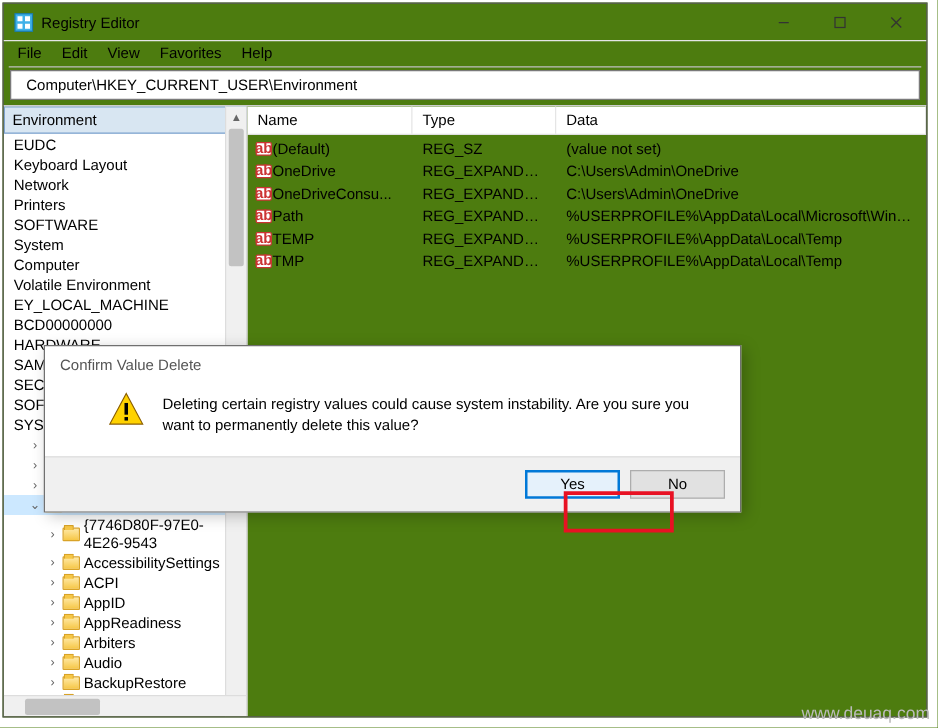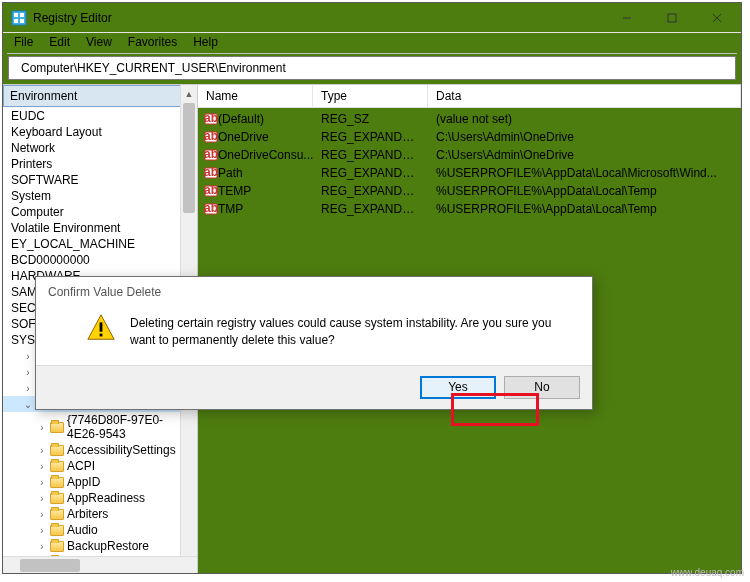--- a/index.html
+++ b/index.html
@@ -22,38 +22,38 @@
 .ti-folder.sel{background:#cce8ff;}
 .fld{width:14px;height:11px;background:linear-gradient(#ffe9a6,#f6c747);border:1px solid #d9a327;border-radius:1px;position:relative;flex-shrink:0;}
 .fld:before{content:"";position:absolute;top:-3px;left:0;width:6px;height:3px;background:#f6c747;border:1px solid #d9a327;border-bottom:none;border-radius:1px 1px 0 0;}
 .arrow{width:10px;text-align:center;color:#666;font-size:10px;flex-shrink:0;}
 .vscroll{position:absolute;right:0;top:0;bottom:0;width:17px;background:#f0f0f0;border-left:1px solid #ddd;}
 .vscroll .thumb{position:absolute;top:18px;left:2px;right:2px;height:110px;background:#c2c2c2;border-radius:2px;}
 .vscroll .sbtn{position:absolute;left:0;right:0;height:17px;display:flex;align-items:center;justify-content:center;color:#666;font-size:9px;}
 .list{flex:1;position:relative;overflow:hidden;}
 .cols{display:flex;border-bottom:1px solid #e0e0e0;background:#fff;}
 .col{padding:4px 8px;border-right:1px solid #e5e5e5;font-size:12px;}
-.c1{width:115px;}.c2{width:115px;}.c3{flex:1;}
+.c1{width:132px;}.c2{width:115px;}.c3{flex:1;}
 .rows{padding-top:2px;}
 .row{display:flex;align-items:center;height:18px;}
 .row .c1{display:flex;align-items:center;gap:0;padding:0 4px 0 6px;}
 .row .c2,.row .c3{padding:0 8px;white-space:nowrap;overflow:hidden;text-overflow:ellipsis;}
 .reg-ico{width:14px;height:14px;flex-shrink:0;}
 .hsb{position:absolute;left:0;right:0;bottom:0;height:17px;background:#f0f0f0;border-top:1px solid #ddd;display:flex;align-items:center;}
 .hsb .tr{height:13px;background:#c2c2c2;margin:0 17px;border-radius:2px;}
 .dialog{position:absolute;left:35px;top:276px;width:558px;background:#fff;border:1px solid #707070;box-shadow:3px 3px 12px rgba(0,0,0,.25);}
 .dlg-title{padding:8px 12px;color:#555;font-size:12px;}
 .dlg-body{display:flex;gap:14px;padding:6px 16px 16px;margin-left:34px;}
 .warn{width:30px;height:30px;flex-shrink:0;}
 .dlg-text{font-size:12px;line-height:1.4;padding-top:2px;}
 .dlg-btns{background:#f0f0f0;border-top:1px solid #ddd;padding:10px 12px;display:flex;justify-content:flex-end;gap:8px;}
 .btn{width:76px;height:23px;border:1px solid #adadad;background:#e1e1e1;font-size:12px;display:flex;align-items:center;justify-content:center;}
 .btn.primary{border:2px solid #0078d7;background:#e5f1fb;}
 .hl{position:absolute;border:3px solid #e81123;pointer-events:none;}
-.watermark{position:absolute;right:6px;bottom:4px;font-size:10px;color:#bbb;}
+.watermark{position:absolute;right:6px;bottom:4px;font-size:14px;color:#bbb;}
 </style>
 </head>
 <body>
 
 <div class="window">
   <div class="titlebar">
     <svg class="app-icon" viewBox="0 0 16 16">
         <rect x="1" y="1" width="14" height="14" fill="#3fb0e8" stroke="#1a7db0"></rect>
         <rect x="3" y="3" width="4" height="4" fill="#fff"></rect>
         <rect x="9" y="3" width="4" height="4" fill="#fff"></rect>

